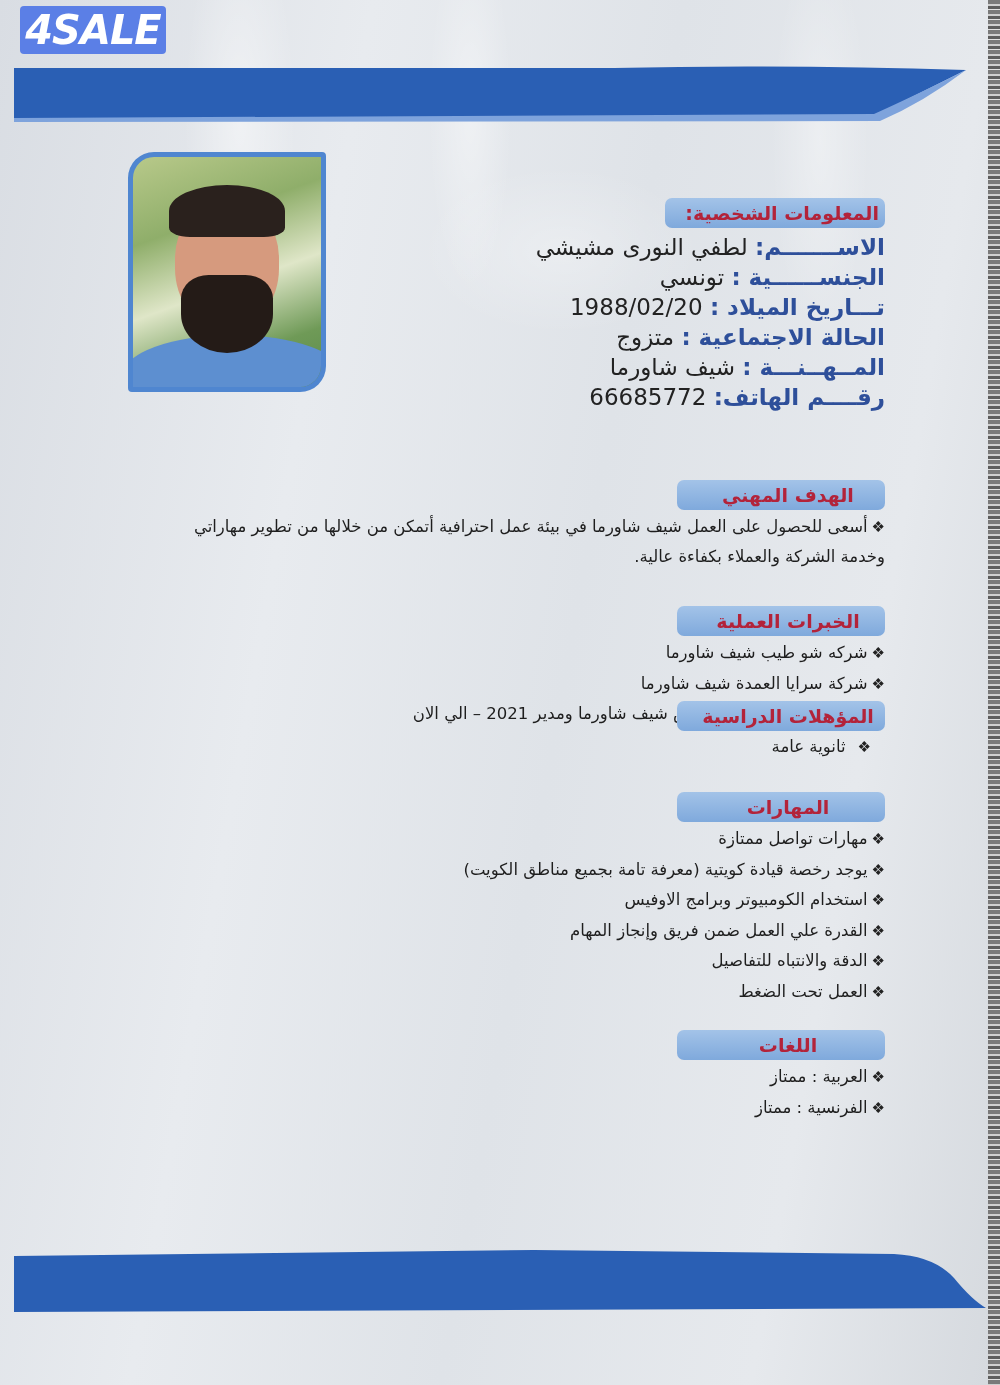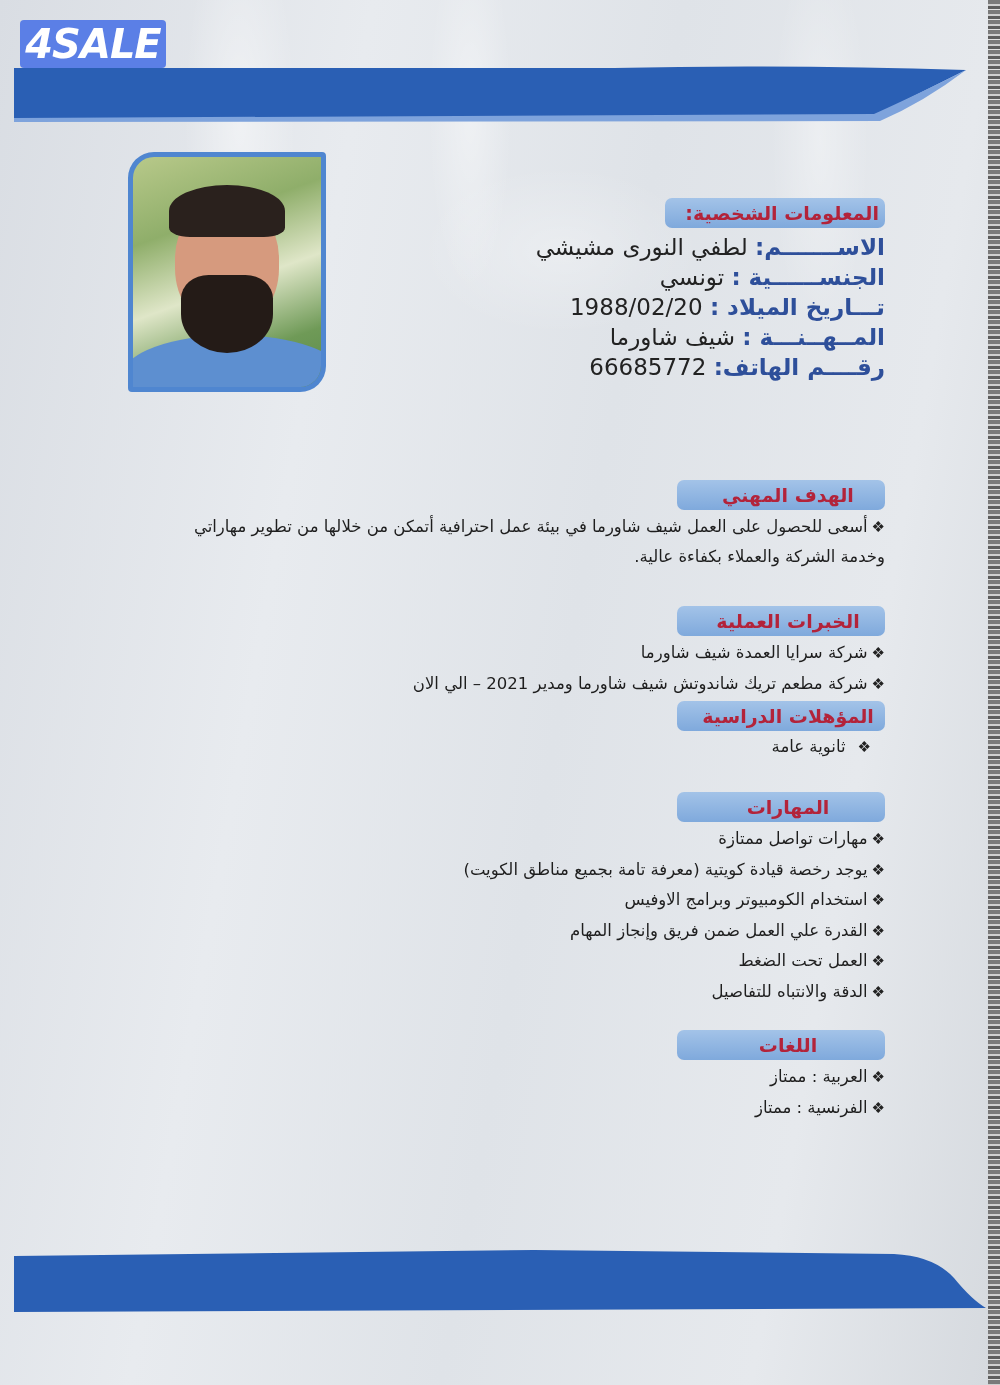--- a/index.html
+++ b/index.html
@@ -16,21 +16,21 @@
   }
   .page-sheen {
     position: absolute; inset: 0; pointer-events: none;
     background:
       radial-gradient(ellipse 80px 300px at 240px 120px, rgba(255,255,255,0.45), transparent 70%),
       radial-gradient(ellipse 60px 260px at 470px 110px, rgba(255,255,255,0.40), transparent 70%),
       radial-gradient(ellipse 70px 280px at 820px 140px, rgba(255,255,255,0.35), transparent 70%),
       radial-gradient(ellipse 200px 120px at 560px 250px, rgba(255,255,255,0.30), transparent 70%);
   }
   .logo {
-    position: absolute; left: 20px; top: 20px; width: 146px; height: 48px;
+    position: absolute; left: 20px; top: 6px; width: 146px; height: 48px;
     background: #5b7fe6; border-radius: 4px;
     color: #fff; font-family: "DejaVu Sans", sans-serif; font-weight: bold;
     font-style: italic; font-size: 40px; line-height: 48px; text-align: center;
     letter-spacing: -1px;
   }
   .banner-top {
     position: absolute; left: 14px; top: 66px; width: 952px; height: 56px;
   }
   .banner-bottom {
     position: absolute; left: 14px; top: 1248px; width: 972px; height: 64px;
@@ -95,56 +95,58 @@
   <div class="hair"></div>
   <div class="beard"></div>
 </div>
 
 <div class="content" style="top:198px;">
   <div class="section-head">المعلومات الشخصية:</div>
   <div style="margin-top:4px;">
     <div class="info-row"><span class="lbl">الاســـــــم:</span><span class="val"> لطفي النورى مشيشي</span></div>
     <div class="info-row"><span class="lbl">الجنســــــية :</span><span class="val"> تونسي</span></div>
     <div class="info-row"><span class="lbl">تـــاريخ الميلاد :</span><span class="val"> 1988/02/20</span></div>
+    <div class="info-row"><span class="lbl">الحالة الاجتماعية :</span><span class="val"> متزوج</span></div>
     <div class="info-row"><span class="lbl">المــهــنـــة :</span><span class="val"> شيف شاورما</span></div>
     <div class="info-row"><span class="lbl">رقــــم الهاتف:</span><span class="val"> 66685772</span></div>
   </div>
 </div>
 
 <div class="content" style="top:480px;">
   <div class="section-head">الهدف المهني</div>
   <ul class="bullets" style="margin-top:2px; width:720px; margin-right:0;">
     <li style="line-height:30px;"><span class="dia">❖</span><span>أسعى للحصول على العمل شيف شاورما في بيئة عمل احترافية أتمكن من خلالها من تطوير مهاراتي وخدمة الشركة والعملاء بكفاءة عالية.</span></li>
   </ul>
 </div>
 
 <div class="content" style="top:606px;">
   <div class="section-head">الخبرات العملية</div>
   <ul class="bullets" style="margin-top:2px;">
+    <li><span class="dia">❖</span><span>شركه شو طيب شيف شاورما</span></li>
     <li><span class="dia">❖</span><span>شركة سرايا العمدة شيف شاورما</span></li>
     <li><span class="dia">❖</span><span>شركة مطعم تريك شاندوتش شيف شاورما ومدير 2021 – الي الان</span></li>
   </ul>
 </div>
 
 <div class="content" style="top:701px;">
   <div class="section-head">المؤهلات الدراسية</div>
   <ul class="bullets" style="margin-top:1px; padding-right:14px;">
     <li><span class="dia" style="margin-left:12px;">❖</span><span>ثانوية عامة</span></li>
   </ul>
 </div>
 
 <div class="content" style="top:792px;">
   <div class="section-head">المهارات</div>
   <ul class="bullets" style="margin-top:2px;">
     <li><span class="dia">❖</span><span>مهارات تواصل ممتازة</span></li>
     <li><span class="dia">❖</span><span>يوجد رخصة قيادة كويتية (معرفة تامة بجميع مناطق الكويت)</span></li>
     <li><span class="dia">❖</span><span>استخدام الكومبيوتر وبرامج الاوفيس</span></li>
     <li><span class="dia">❖</span><span>القدرة علي العمل ضمن فريق وإنجاز المهام</span></li>
+    <li><span class="dia">❖</span><span>الدقة والانتباه للتفاصيل</span></li>
     <li><span class="dia">❖</span><span>العمل تحت الضغط</span></li>
-    <li><span class="dia">❖</span><span>الدقة والانتباه للتفاصيل</span></li>
   </ul>
 </div>
 
 <div class="content" style="top:1030px;">
   <div class="section-head">اللغات</div>
   <ul class="bullets" style="margin-top:2px;">
     <li><span class="dia">❖</span><span>العربية : ممتاز</span></li>
     <li><span class="dia">❖</span><span>الفرنسية : ممتاز</span></li>
   </ul>
 </div>

